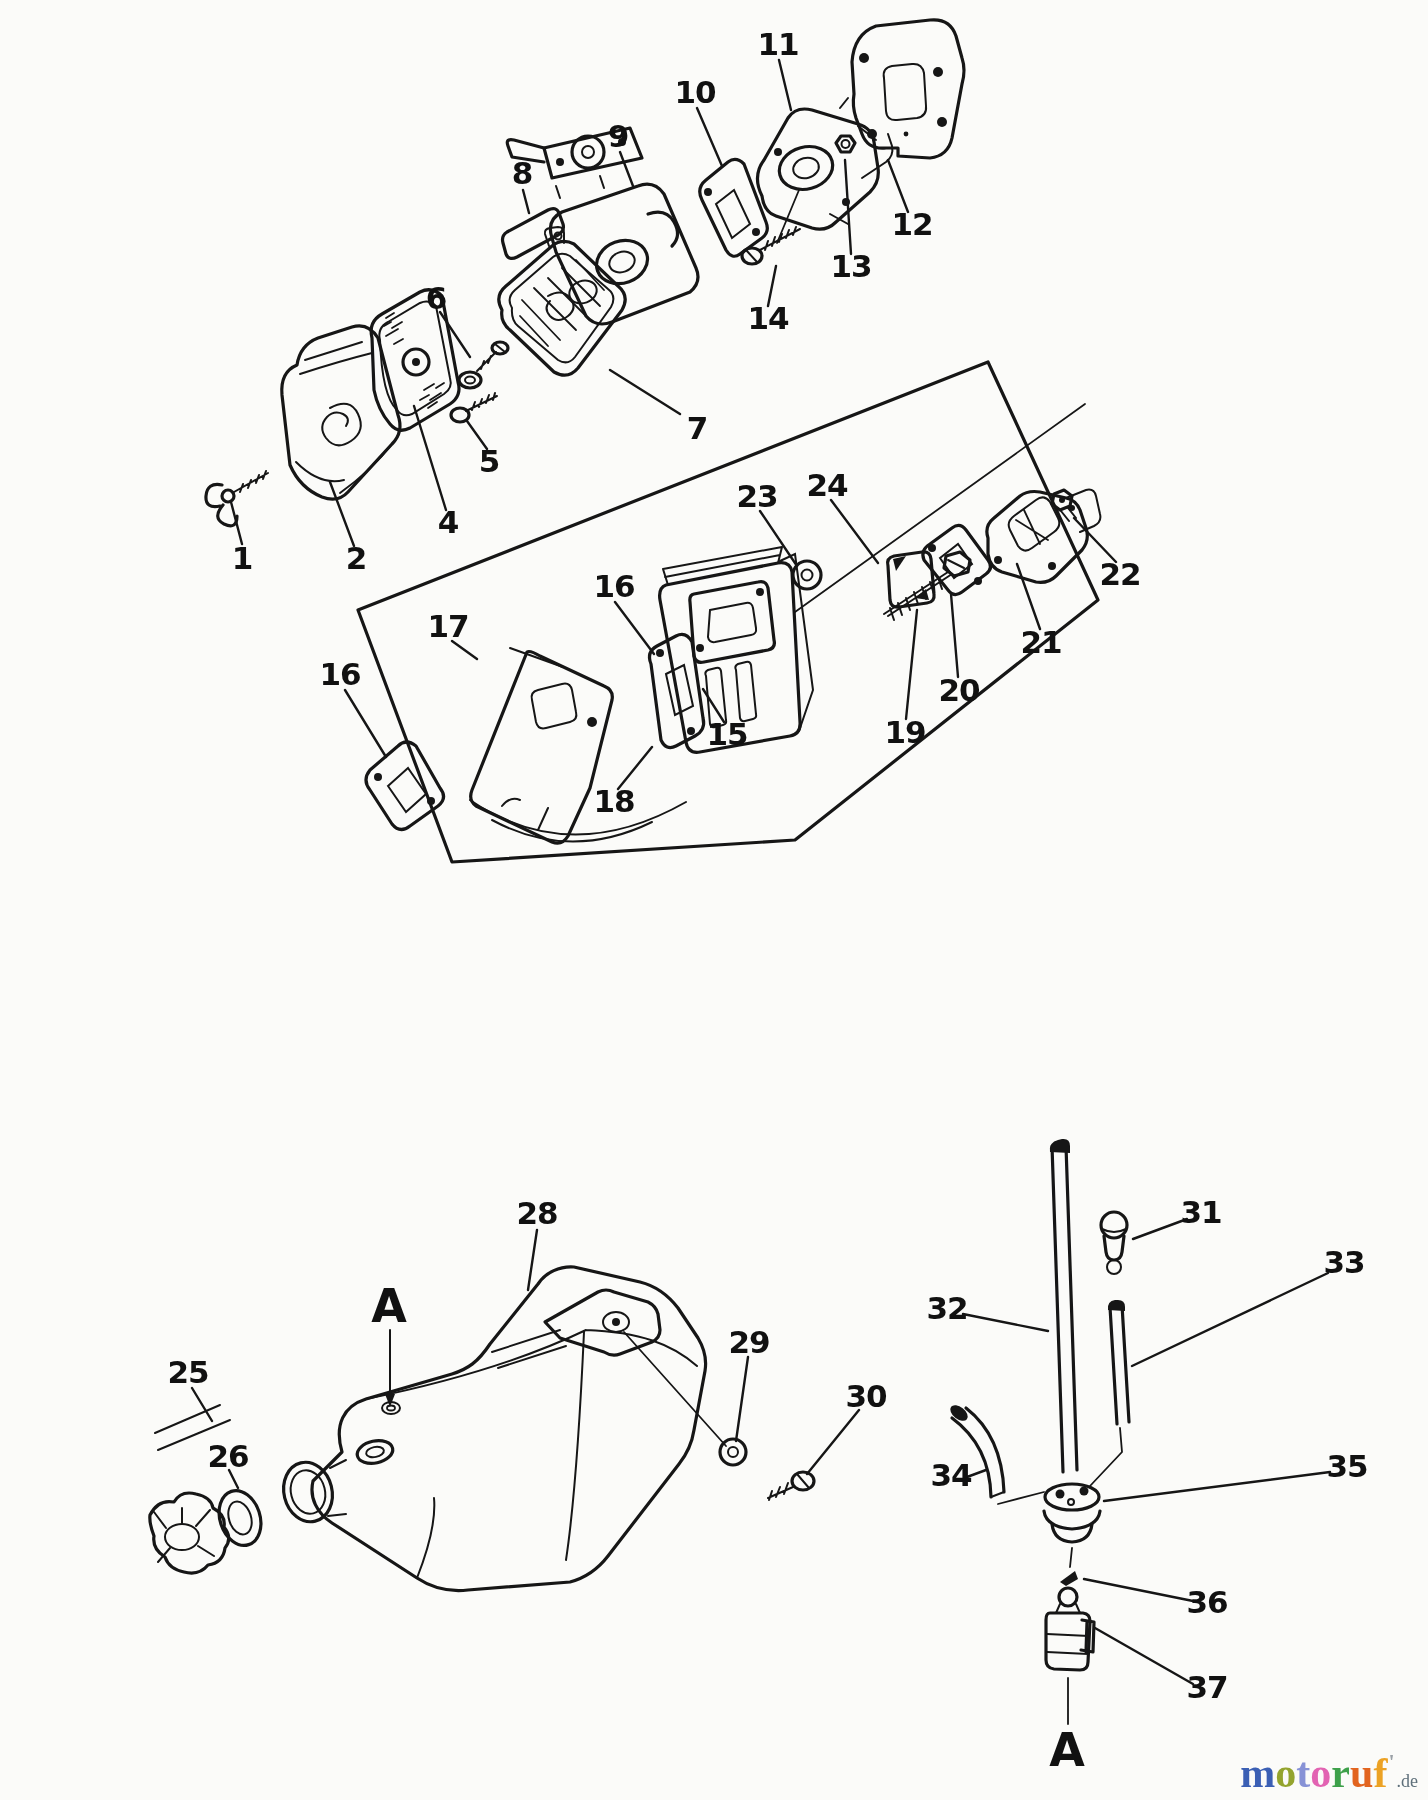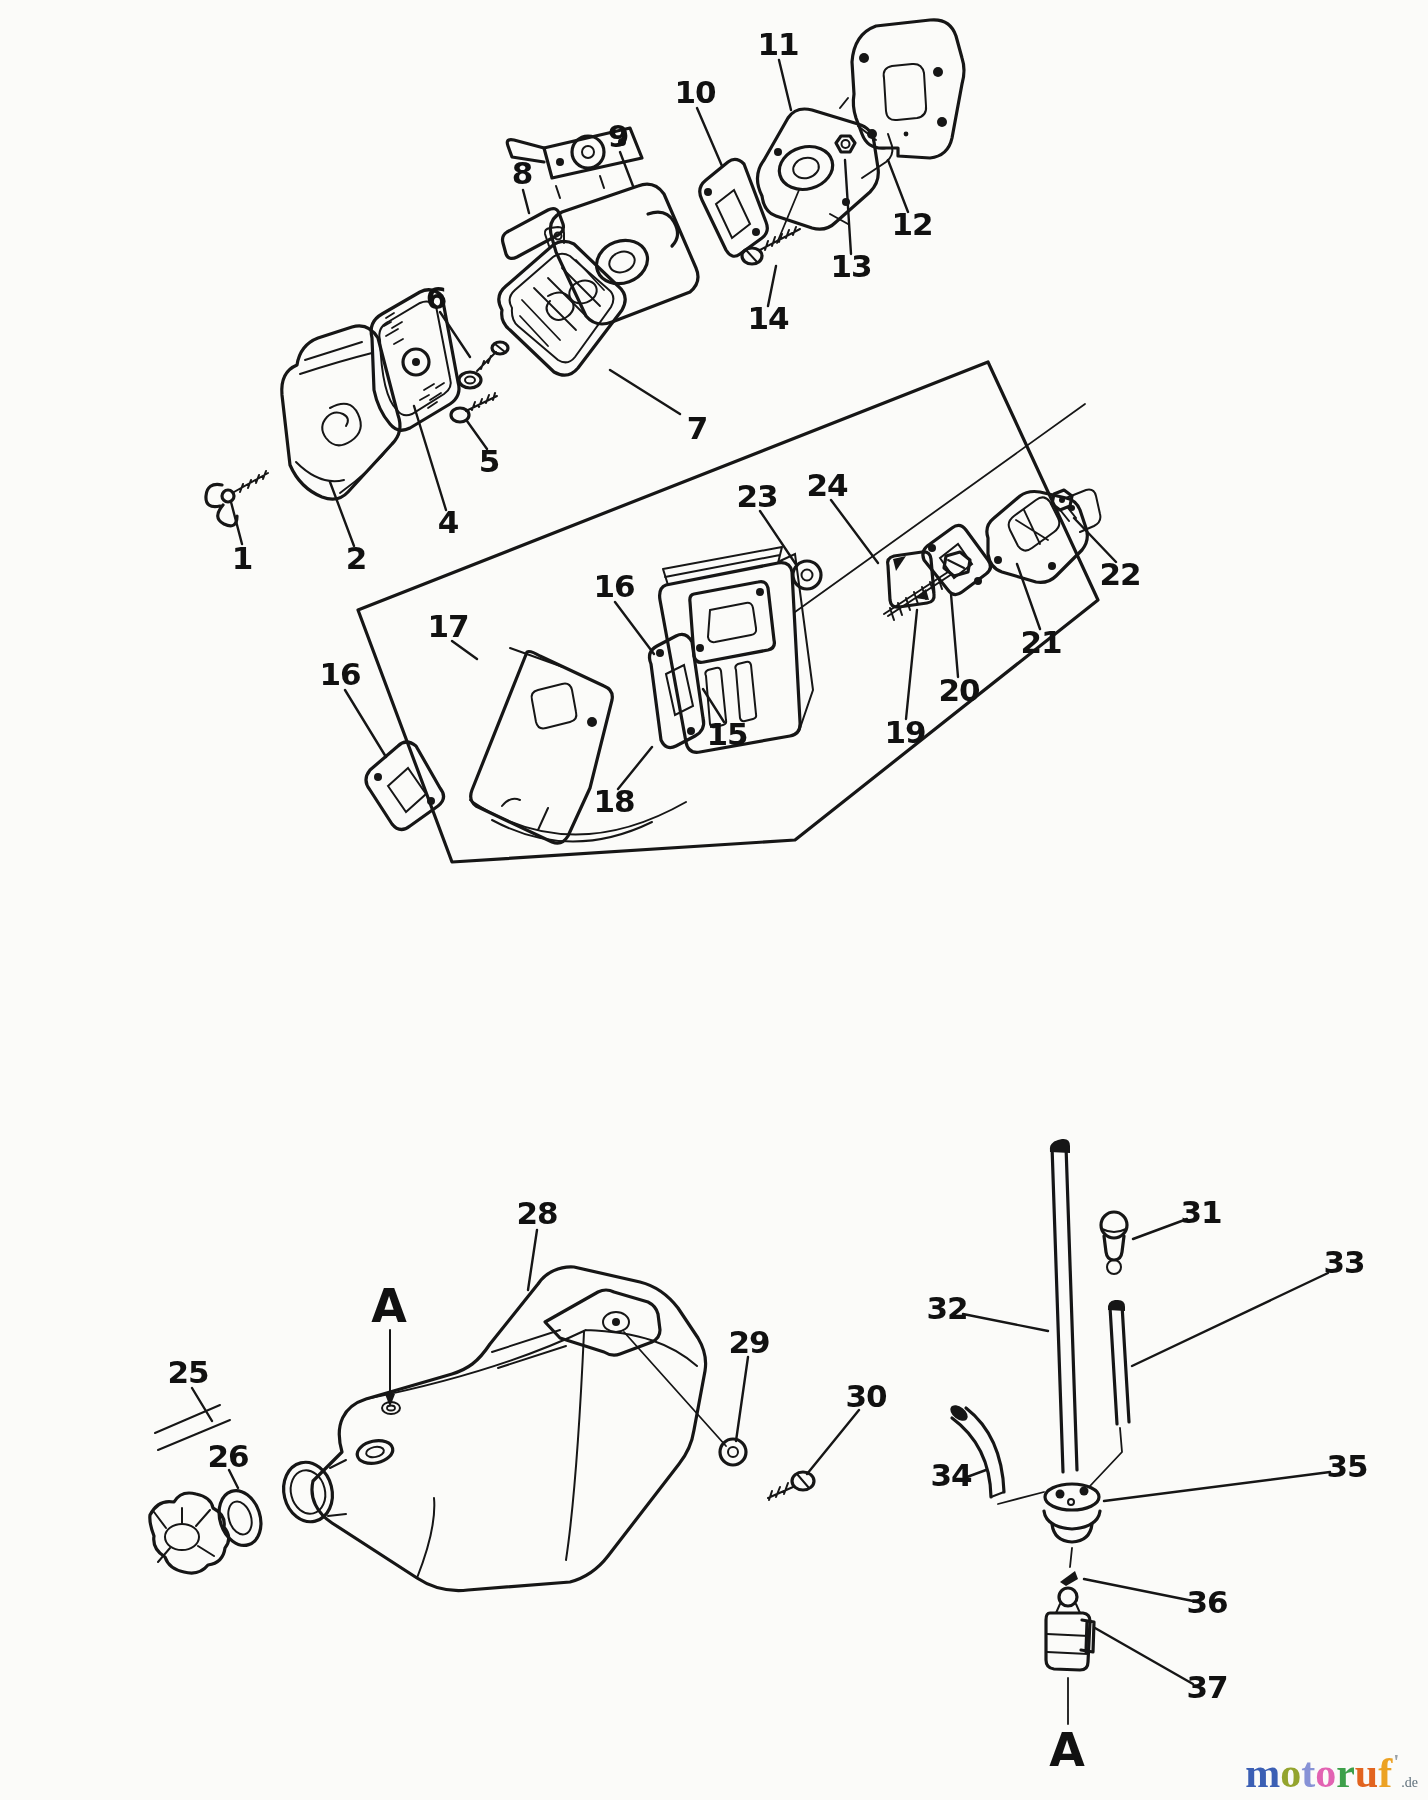--- a/index.html
+++ b/index.html
@@ -12,21 +12,21 @@
   .fill{fill:#161616;stroke:none;}
   .lead{stroke:#161616;fill:none;stroke-width:2.4;stroke-linecap:round;}
   .plabel{font-family:"DejaVu Sans","Liberation Sans",sans-serif;font-weight:700;font-size:31px;
           fill:#111;text-anchor:middle;letter-spacing:-1px;}
   .slabel{font-family:"DejaVu Sans","Liberation Sans",sans-serif;font-weight:700;font-size:46px;
           fill:#111;text-anchor:middle;}
   #watermark{position:absolute;right:10px;bottom:6px;font-family:"Liberation Serif","DejaVu Serif",serif;
              font-weight:700;font-size:42px;line-height:1;user-select:none;}
   #watermark .wl{display:inline-block;}
   #watermark .tick{font-size:22px;vertical-align:18px;color:#9aa0a6;margin-left:1px;}
-  #watermark .suffix{font-size:14px;color:#5f707b;font-weight:400;margin-left:2px;}
+  #watermark .suffix{font-size:18px;color:#5f707b;font-weight:400;margin-left:2px;}
 </style>
 </head>
 <body>
 
 <div id="page">
 <svg width="1428" height="1800" viewBox="0 0 1428 1800">
 
   <path class="lead" d="
     M242,544 L231,502  M354,546 L330,482  M446,510 L414,406
     M487,449 L467,421  M440,312 L470,357  M610,370 L680,414

